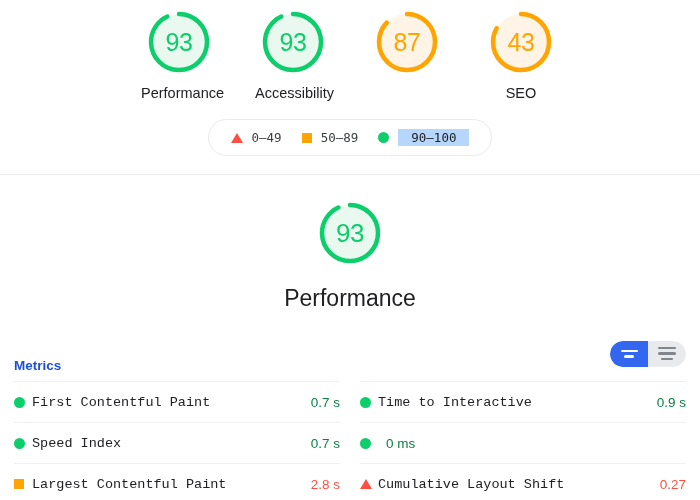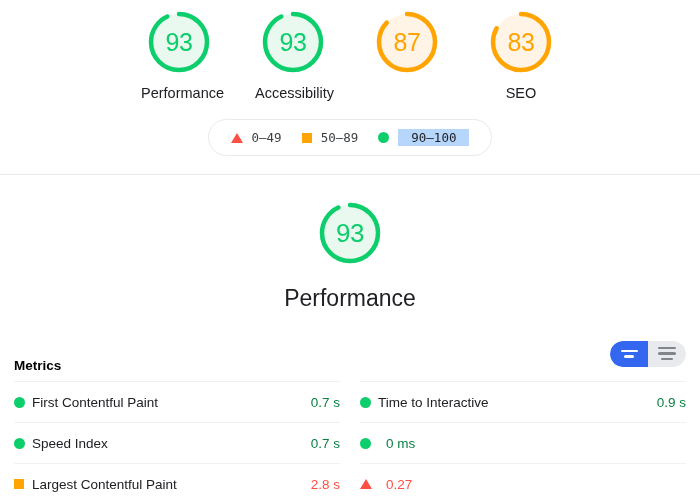--- a/index.html
+++ b/index.html
@@ -114,21 +114,21 @@
   
   .metrics-head {
     display: flex;
     align-items: center;
     justify-content: space-between;
     padding: 22px 14px 0 14px;
   }
   .metrics-title {
     font-size: 13.5px;
     font-weight: bold;
-    color: #000000;
+    color: #1d4ed8;
     margin-top: 24px;
   }
   .toggle {
     display: flex;
     border-radius: 14px;
     overflow: hidden;
     height: 26px;
   }
   .toggle-seg {
     width: 38px;
@@ -163,20 +163,21 @@
     width: 18px;
     display: flex; align-items: center; justify-content: flex-start;
     flex: 0 0 18px;
   }
   .metric-name {
     flex: 1;
     color: #202124;
     white-space: nowrap;
     overflow: hidden;
     text-overflow: ellipsis;
+    font-family: Liberation Mono, monospace;
   }
   .metric-value {
     font-size: 13.5px;
     white-space: nowrap;
     padding-left: 8px;
     text-align: center;
   }
   .v-pass { color: #0b8043; }
   .v-fail { color: #ff4e42; }
 </style>
@@ -212,21 +213,21 @@
         </svg>
         <div class="score avg">87</div>
       </div>
     </div>
     <div class="gauge-cell">
       <div class="ring">
         <svg width="68" height="68" viewBox="0 0 68 68">
           <circle cx="34" cy="34" r="28" fill="#fff4e5" stroke="none"></circle>
           <circle cx="34" cy="34" r="28" fill="none" stroke="#ffa400" stroke-width="4.5" stroke-linecap="round" stroke-dasharray="146.0212265388536 175.92918860102841"></circle>
         </svg>
-        <div class="score avg">83</div>
+        <div class="score avg">43</div>
       </div>
       <div class="gauge-label">SEO</div>
     </div>
   </div>
 
 <div class="legend-wrap">
   <div class="legend">
       <div class="legend-item">
         <span class="shape-triangle" style="border-bottom-color: rgb(255, 78, 66);"></span>
         <span class="txt">0–49</span>
@@ -305,16 +306,17 @@
       <div class="metric-row">
         <div class="metric-icon">
           <span class="shape-circle" style="background: rgb(12, 206, 107);"></span>
         </div>
         <div class="metric-value v-pass">0 ms</div>
       </div>
       <div class="metric-row">
         <div class="metric-icon">
           <span class="shape-triangle" style="border-bottom-color: rgb(255, 78, 66);"></span>
         </div>
+        <div class="metric-name">Cumulative Layout Shift</div>
         <div class="metric-value v-fail">0.27</div>
       </div>
     </div>
   </div>
 
 </body></html>

